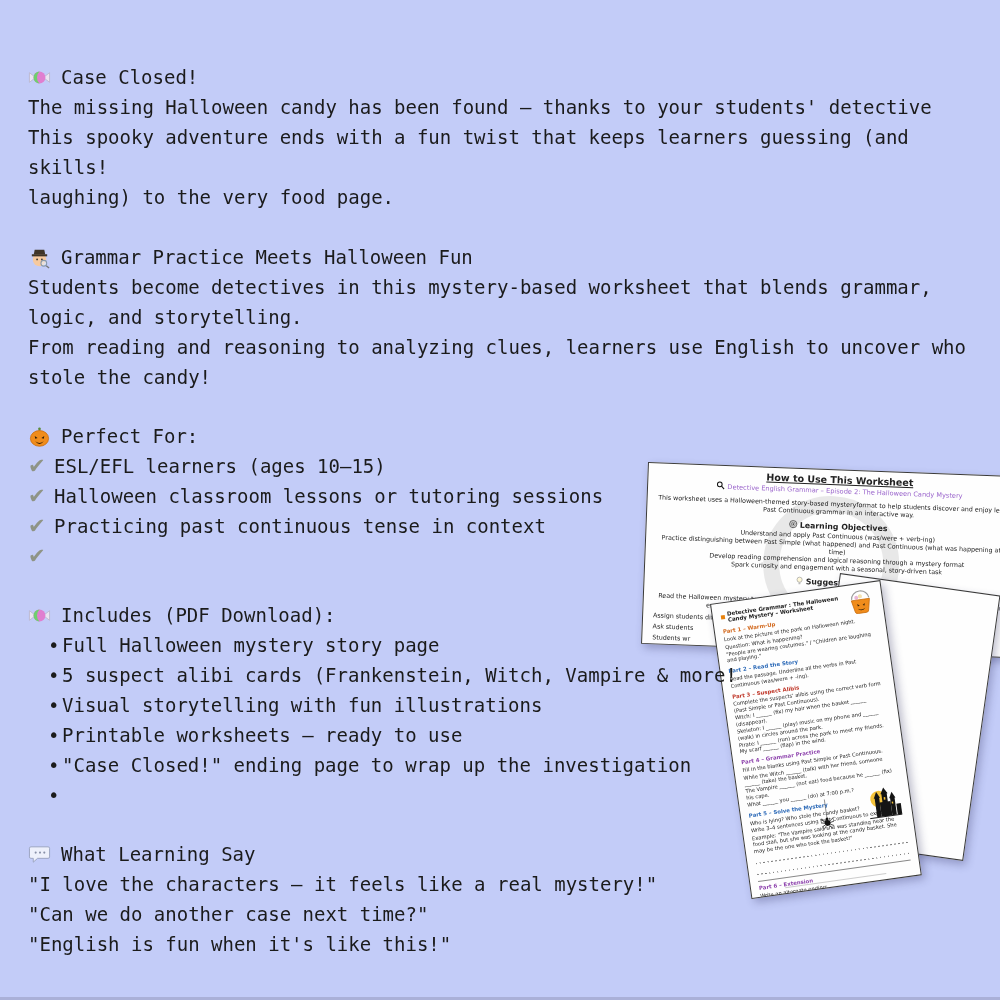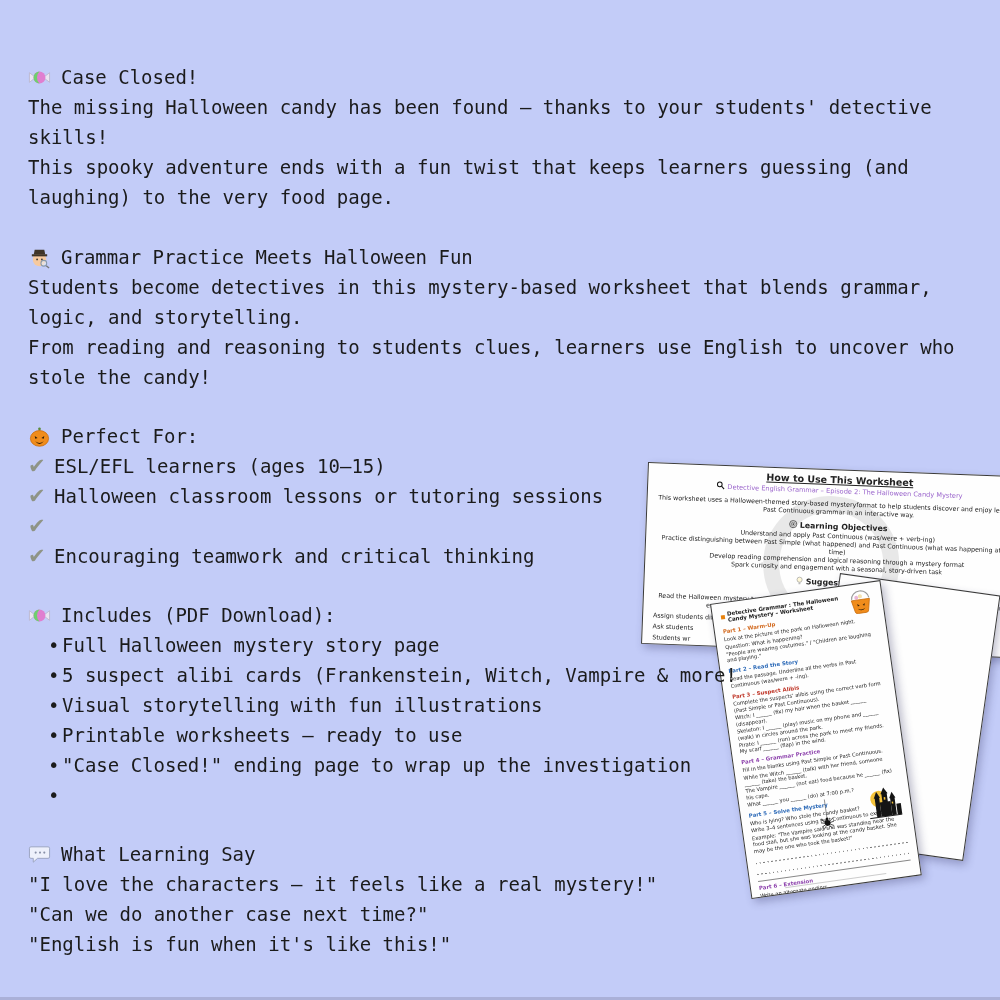--- a/index.html
+++ b/index.html
@@ -268,22 +268,22 @@
             <polygon points="22.5,7 16,12 22.5,17" fill="#e9e4f2" stroke="#b9b2c8" stroke-width="0.8"></polygon>
             <circle cx="12" cy="12" r="6.2" fill="#e07fd0"></circle>
             <path d="M12 5.8 A6.2 6.2 0 0 0 12 18.2 A8.5 8.5 0 0 1 12 5.8" fill="#6fcf6f"></path>
           </svg>
         </span>
         <span class="h-text">Case Closed!</span>
       </div>
       <div>
 
       <div class="t-line">The missing Halloween candy has been found — thanks to your students' detective</div>
+          <div class="t-line">This spooky adventure ends with a fun twist that keeps learners guessing (and</div>
           <div class="t-line">skills!</div>
-          <div class="t-line">This spooky adventure ends with a fun twist that keeps learners guessing (and</div>
           <div class="t-line">laughing) to the very food page.</div>
         </div>
     </div>
 
     <div class="section" style="top:242px">
       <div class="h-row">
         <span class="h-icon">
           <svg width="23" height="23" viewBox="0 0 24 24">
             <circle cx="12" cy="14" r="7" fill="#f6c99f"></circle>
             <rect x="4" y="8.6" width="16" height="2.2" fill="#3f3428"></rect>
@@ -293,21 +293,21 @@
             <circle cx="16.5" cy="18" r="3" fill="rgba(230,240,255,0.55)" stroke="#8899aa" stroke-width="1.1"></circle>
             <line x1="19" y1="20.5" x2="22" y2="23" stroke="#777" stroke-width="1.4"></line>
           </svg>
         </span>
         <span class="h-text">Grammar Practice Meets Halloween Fun</span>
       </div>
       <div>
 
       <div class="t-line">Students become detectives in this mystery-based worksheet that blends grammar,</div>
           <div class="t-line">logic, and storytelling.</div>
-          <div class="t-line">From reading and reasoning to students clues, learners use English to uncover who</div>
+          <div class="t-line">From reading and reasoning to analyzing clues, learners use English to uncover who</div>
           <div class="t-line">stole the candy!</div>
         </div>
     </div>
 
     <div class="section" style="top:421px">
       <div class="h-row">
         <span class="h-icon">
           <svg width="23" height="23" viewBox="0 0 24 24">
             <rect x="10.8" y="2.5" width="2.4" height="3.5" rx="1" fill="#5d8a3a"></rect>
             <ellipse cx="12" cy="14" rx="9.5" ry="8.2" fill="#f08c1b" stroke="#c96d0d" stroke-width="0.8"></ellipse>
@@ -323,24 +323,24 @@
       <div class="check-row">
           <span class="check-glyph">✔</span>
           <span class="check-text">ESL/EFL learners (ages 10–15)</span>
         </div>
           <div class="check-row">
           <span class="check-glyph">✔</span>
           <span class="check-text">Halloween classroom lessons or tutoring sessions</span>
         </div>
           <div class="check-row">
           <span class="check-glyph">✔</span>
+          <span class="check-text">Practicing past continuous tense in context</span>
         </div>
           <div class="check-row">
           <span class="check-glyph">✔</span>
-          <span class="check-text">Encouraging teamwork and critical thinking</span>
         </div>
         </div>
     </div>
 
     <div class="section" style="top:600px">
       <div class="h-row">
         <span class="h-icon">
           <svg width="23" height="23" viewBox="0 0 24 24">
             <polygon points="1.5,7 8,12 1.5,17" fill="#e9e4f2" stroke="#b9b2c8" stroke-width="0.8"></polygon>
             <polygon points="22.5,7 16,12 22.5,17" fill="#e9e4f2" stroke="#b9b2c8" stroke-width="0.8"></polygon>

